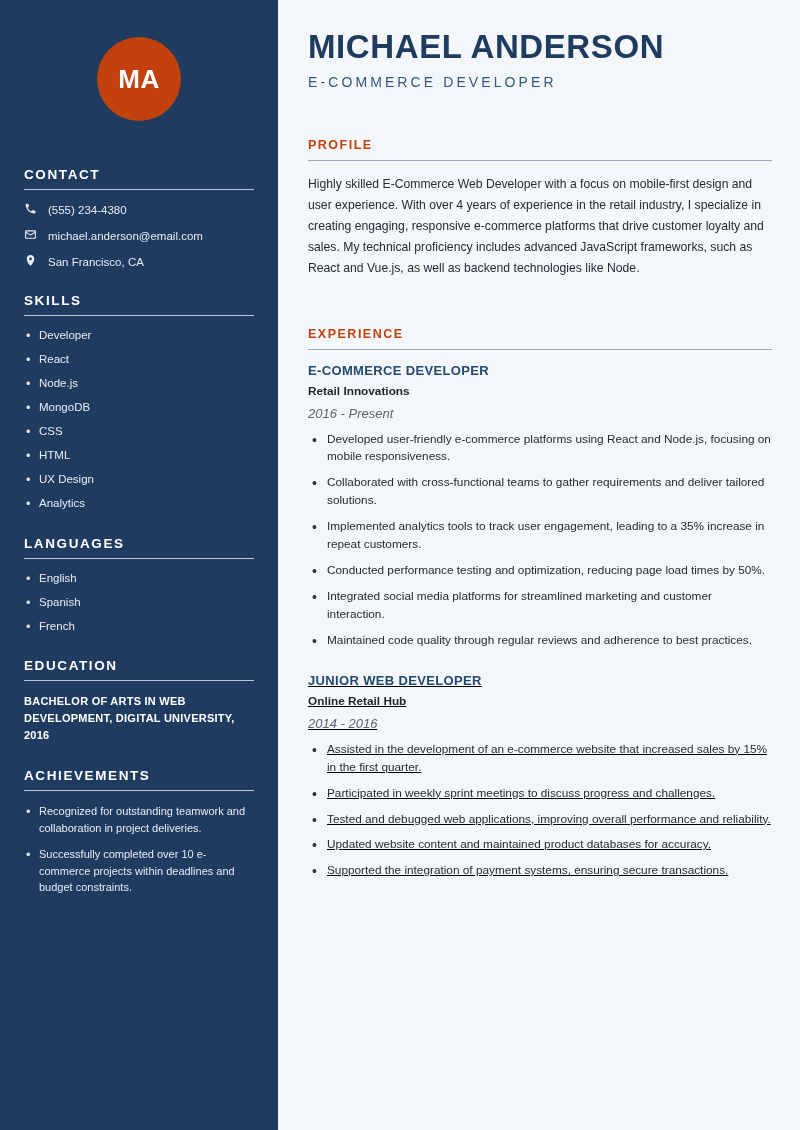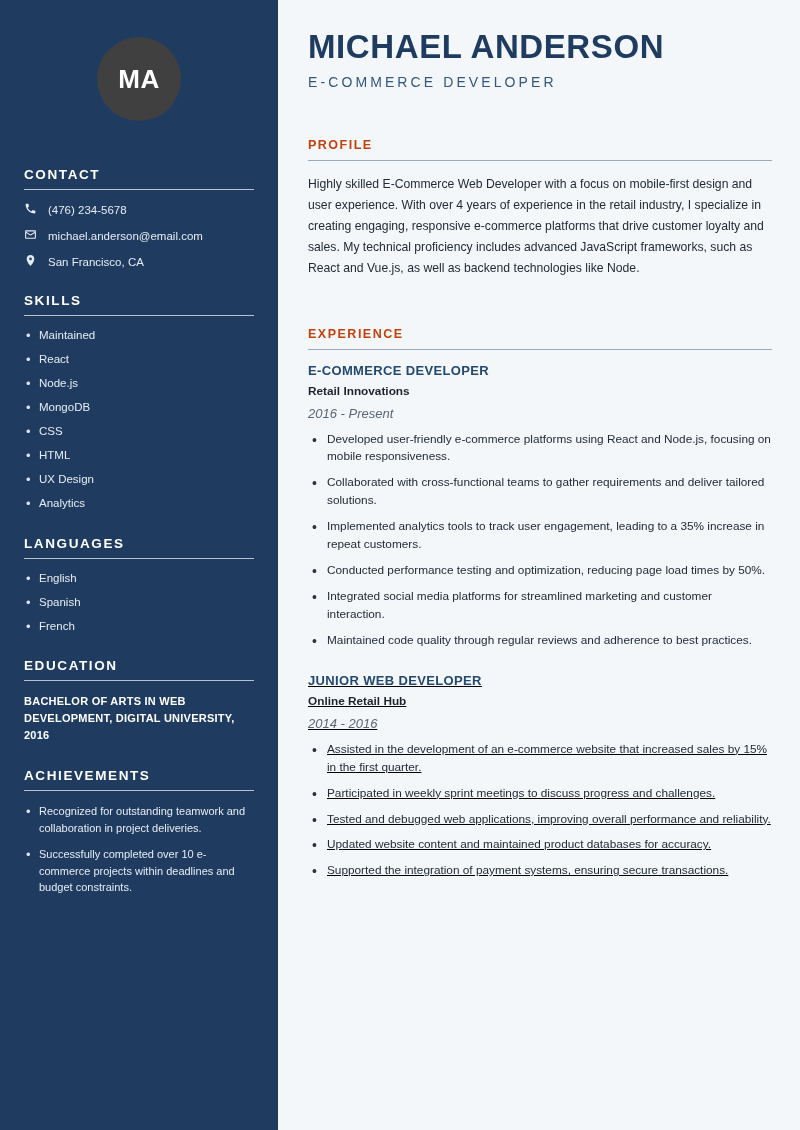--- a/index.html
+++ b/index.html
@@ -32,21 +32,21 @@
 
   .avatar-wrap {
     display: flex;
     justify-content: center;
     padding-top: 37px;
   }
   .avatar {
     width: 84px;
     height: 84px;
     border-radius: 50%;
-    background: #404040;
+    background: #c2410c;
     display: flex;
     align-items: center;
     justify-content: center;
     color: #ffffff;
     font-size: 26px;
     font-weight: bold;
     letter-spacing: 0.5px;
   }
 
   .side-section { margin-top: 24px; }
@@ -219,21 +219,21 @@
     <section class="side-section first">
       <div class="side-heading">CONTACT</div>
       <div class="side-rule"></div>
 
       <div class="contact-row">
         <span>
           <svg width="13" height="13" viewBox="0 0 24 24" fill="#e6ecf3">
             <path d="M6.6 10.8c1.4 2.8 3.8 5.1 6.6 6.6l2.2-2.2c.3-.3.7-.4 1-.2 1.1.4 2.3.6 3.6.6.6 0 1 .4 1 1V20c0 .6-.4 1-1 1C10.6 21 3 13.4 3 4c0-.6.4-1 1-1h3.5c.6 0 1 .4 1 1 0 1.2.2 2.4.6 3.6.1.3 0 .7-.2 1l-2.3 2.2z"></path>
           </svg>
         </span>
-        <span>(476) 234-5678</span>
+        <span>(555) 234-4380</span>
       </div>
 
       <div class="contact-row">
         <span>
           <svg width="13" height="13" viewBox="0 0 24 24" fill="#e6ecf3">
             <path d="M2 5.5C2 4.7 2.7 4 3.5 4h17c.8 0 1.5.7 1.5 1.5v13c0 .8-.7 1.5-1.5 1.5h-17C2.7 20 2 19.3 2 18.5v-13zm2 .9v.4l8 5 8-5v-.4H4zm16 2.6-7.5 4.7c-.3.2-.7.2-1 0L4 9v9h16V9z"></path>
           </svg>
         </span>
         <span>michael.anderson@email.com</span>
       </div>
@@ -245,21 +245,21 @@
           </svg>
         </span>
         <span>San Francisco, CA</span>
       </div>
     </section>
 
     <section class="side-section">
       <div class="side-heading">SKILLS</div>
       <div class="side-rule"></div>
       <ul class="side-list">
-        <li>Maintained</li>
+        <li>Developer</li>
         <li>React</li>
         <li>Node.js</li>
         <li>MongoDB</li>
         <li>CSS</li>
         <li>HTML</li>
         <li>UX Design</li>
         <li>Analytics</li>
       </ul>
     </section>
 

